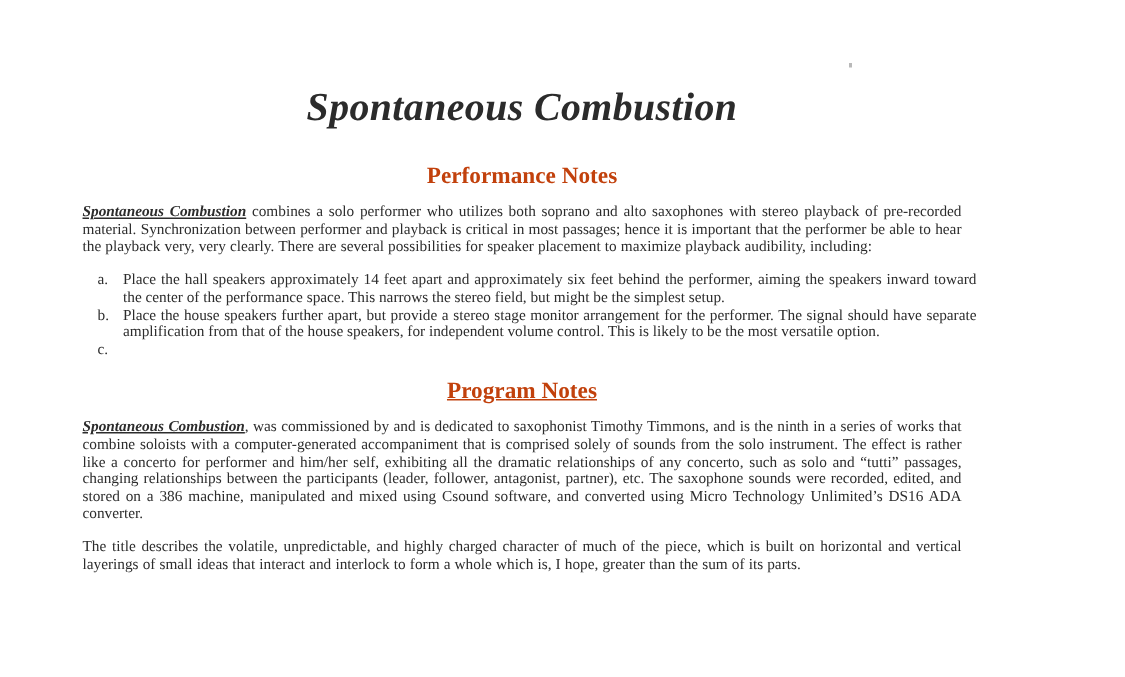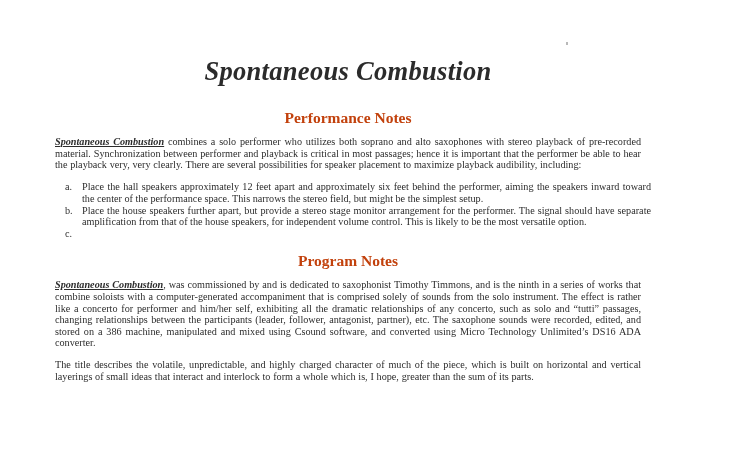--- a/index.html
+++ b/index.html
@@ -44,21 +44,21 @@
   }
   .section-heading {
     text-align: center;
     font-weight: bold;
     font-size: 15.5px;
     color: #c2410c;
     margin: 0;
     line-height: 1.1;
   }
   .heading-perf { padding-top: 23px; }
-  .heading-prog { padding-top: 24px; }
+  .heading-prog { padding-top: 24px; text-decoration: underline; }
   p.body-text {
     font-size: 10.2px;
     line-height: 11.6px;
     text-align: justify;
     margin: 10px;
     color: #2c2c2c;
     word-spacing: 0.2px;
   }
   .para-intro { margin-top: 16px; }
   .para-larger { margin-top: 12.5px; }
@@ -99,21 +99,21 @@
 
   <div class="speck"></div>
 
   <h1 class="doc-title">Spontaneous Combustion</h1>
 
   <h2 class="section-heading heading-perf">Performance Notes</h2>
 
   <p class="body-text para-intro"><span class="work-title">Spontaneous Combustion</span><span> combines a solo performer who utilizes both soprano and alto saxophones with stereo playback of pre-recorded material.  Synchronization between performer and playback is critical in most passages; hence it is important that the performer be able to hear the playback very, very clearly.  There are several possibilities for speaker placement to maximize playback audibility, including:</span></p>
 
   <ol class="opts">
-    <li><span class="marker">a.</span><span>Place the hall speakers approximately 12 feet apart and approximately six feet behind the performer, aiming the speakers inward toward the center of the performance space.  This narrows the stereo field, but might be the simplest setup.</span></li>
+    <li><span class="marker">a.</span><span>Place the hall speakers approximately 14 feet apart and approximately six feet behind the performer, aiming the speakers inward toward the center of the performance space.  This narrows the stereo field, but might be the simplest setup.</span></li>
     <li><span class="marker">b.</span><span>Place the house speakers further apart, but provide a stereo stage monitor arrangement for the performer.  The signal should have separate amplification from that of the house speakers, for independent volume control.  This is likely to be the most versatile option.</span></li>
     <li><span class="marker">c.</span></li>
   </ol>
 
 
   <h2 class="section-heading heading-prog">Program Notes</h2>
 
   <p class="body-text para-prog"><span class="work-title">Spontaneous Combustion</span><span>, was commissioned by and is dedicated to saxophonist Timothy Timmons, and is the ninth in a series of works that combine soloists with a computer-generated accompaniment that is comprised solely of sounds from the solo instrument.  The effect is rather like a concerto for performer and him/her self, exhibiting all the dramatic relationships of any concerto, such as solo and “tutti” passages, changing relationships between the participants (leader, follower, antagonist, partner), etc.  The saxophone sounds were recorded, edited, and stored on a 386 machine, manipulated and mixed using Csound software, and converted using Micro Technology Unlimited’s DS16 ADA converter.</span></p>
 
   <p class="body-text para-final">The title describes the volatile, unpredictable, and highly charged character of much of the piece, which is built on horizontal and vertical layerings of small ideas that interact and interlock to form a whole which is, I hope, greater than the sum of its parts.</p>

